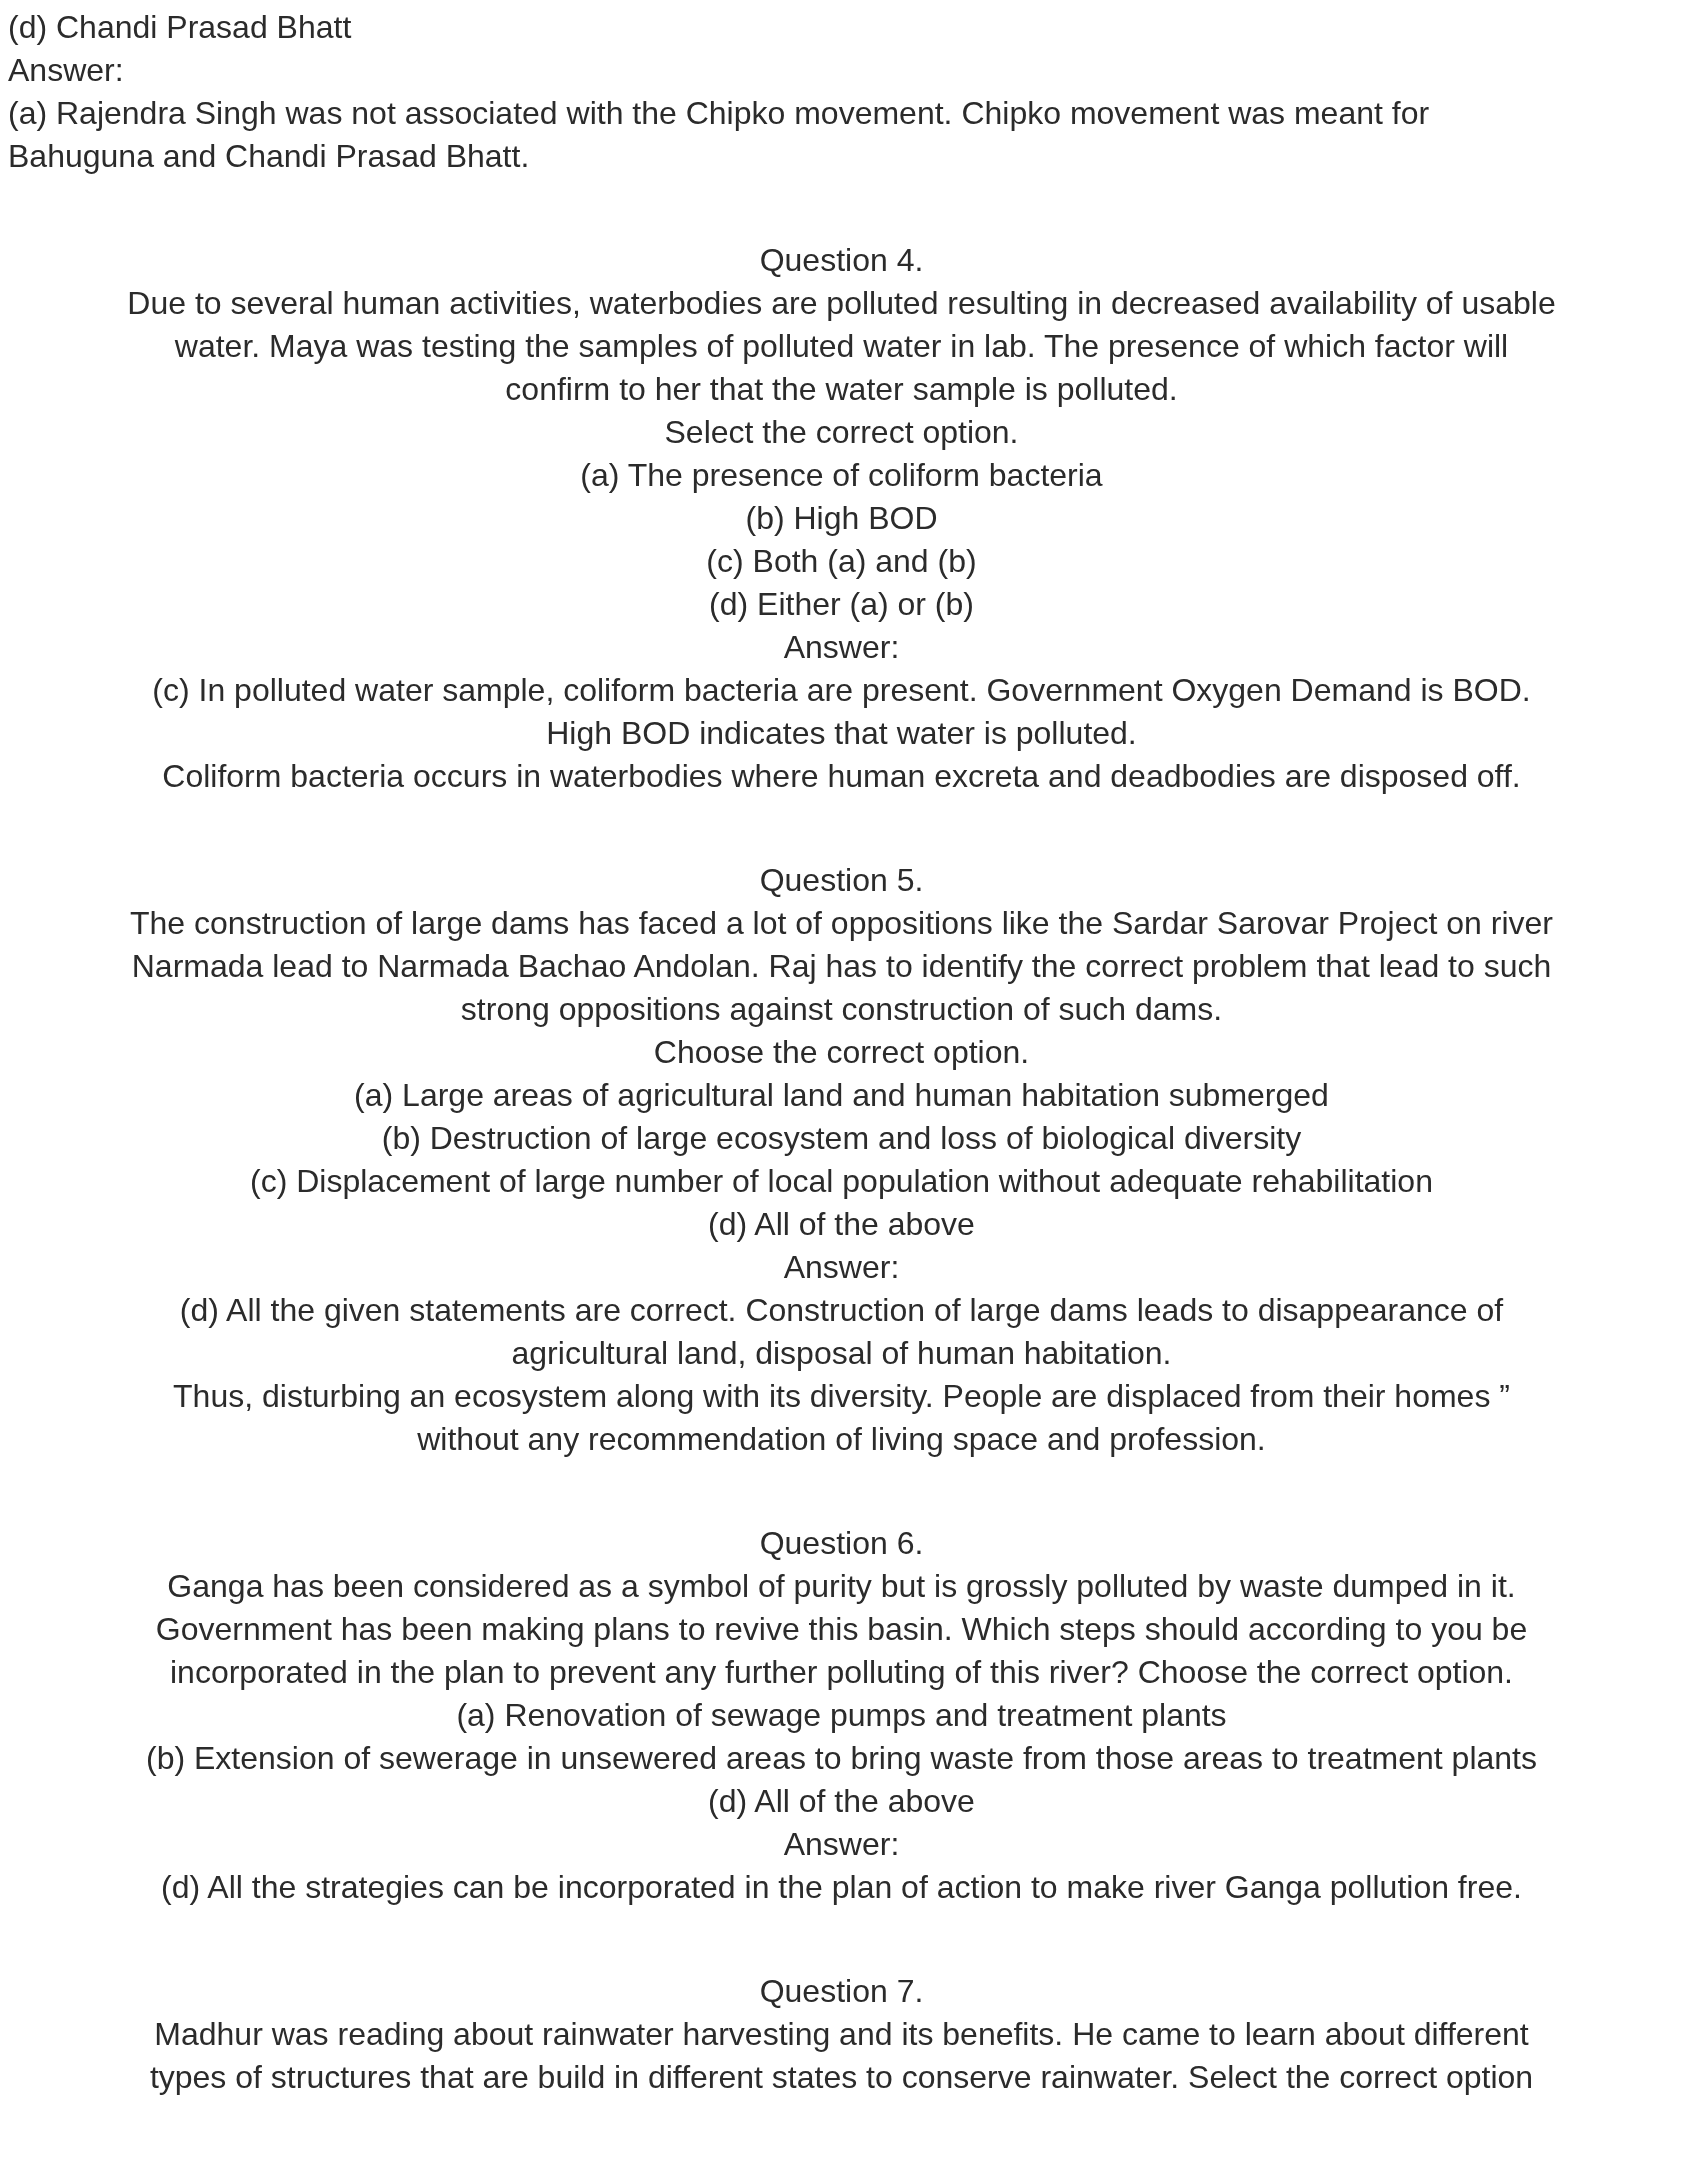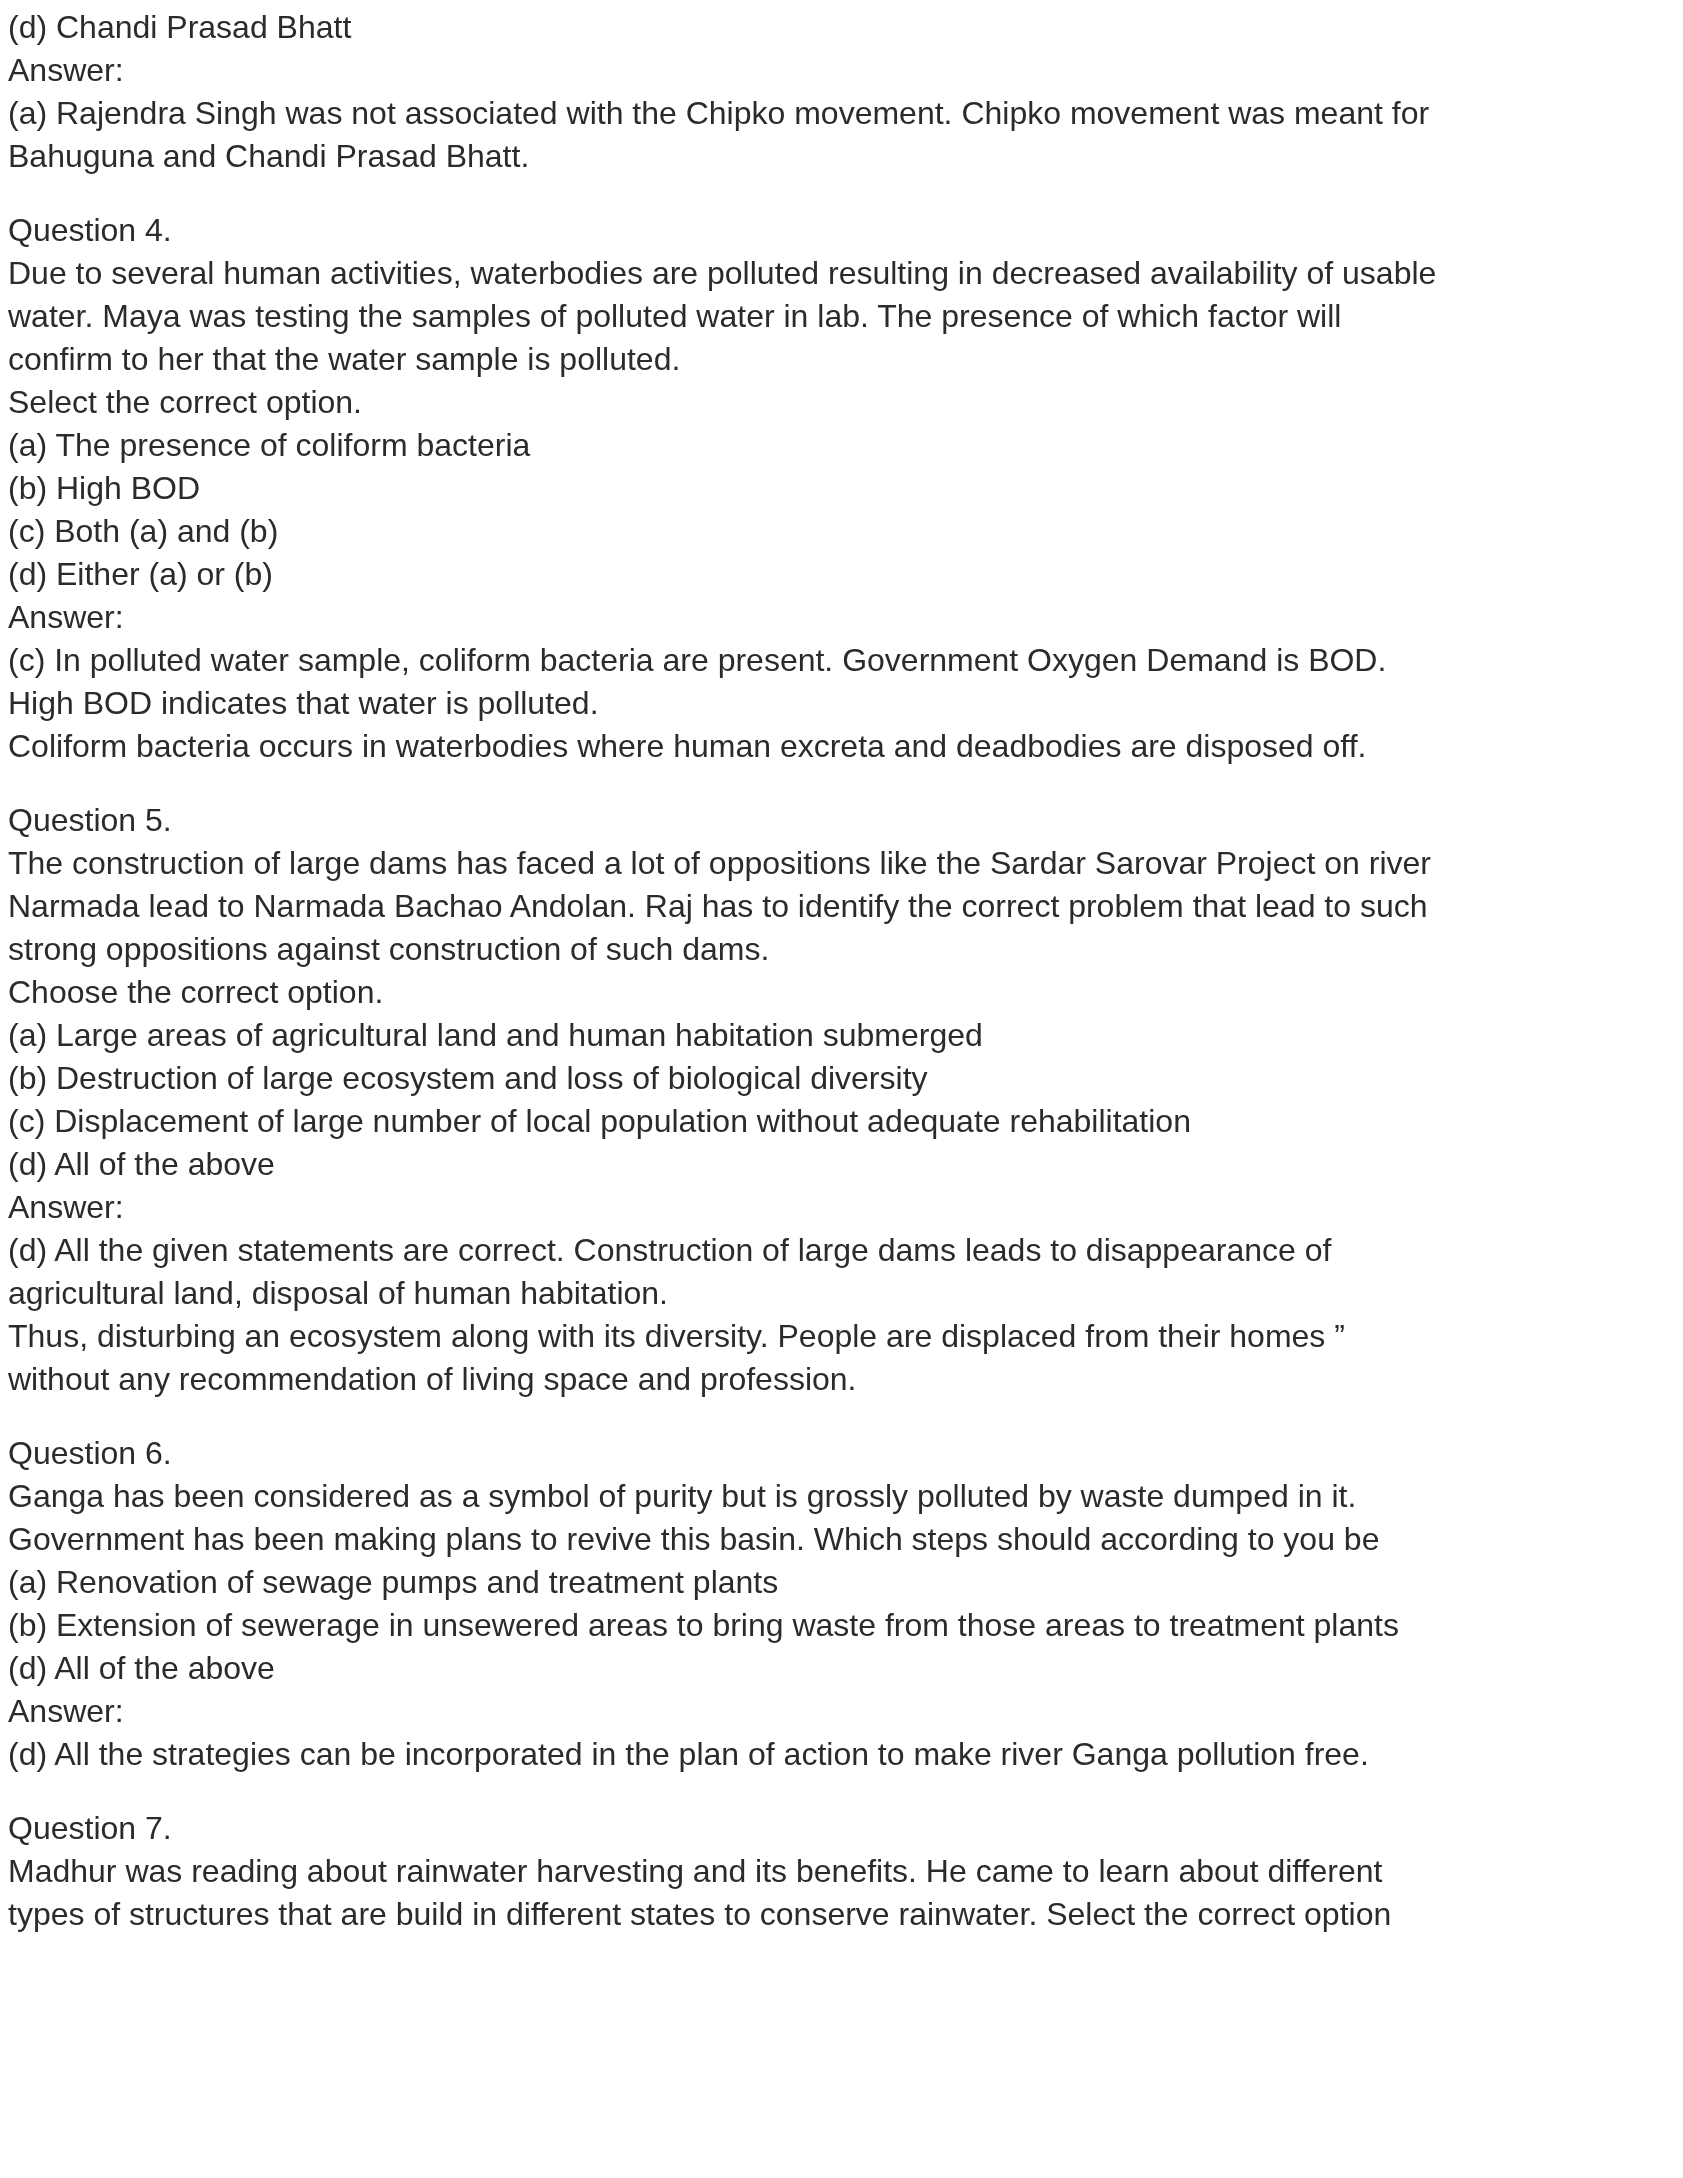--- a/index.html
+++ b/index.html
@@ -17,21 +17,22 @@
     box-sizing: border-box;
     width: 1683px;
     height: 2178px;
     padding: 6px 8px 8px 8px;
     background: #ffffff;
   }
   .doc-block {
     margin: 0;
   }
   .doc-block + .doc-block {
-    margin-top: 31px;
+    margin-top: 61px;
+    text-align: center;
   }
   .doc-line {
     font-size: 32px;
     line-height: 43px;
     color: #2b2b2b;
     white-space: nowrap;
     letter-spacing: 0px;
   }
 </style>
 </head>
@@ -73,20 +74,21 @@
         <div class="doc-line">Answer:</div>
         <div class="doc-line">(d) All the given statements are correct. Construction of large dams leads to disappearance of</div>
         <div class="doc-line">agricultural land, disposal of human habitation.</div>
         <div class="doc-line">Thus, disturbing an ecosystem along with its diversity. People are displaced from their homes ”</div>
         <div class="doc-line">without any recommendation of living space and profession.</div>
       </div>
       <div class="doc-block">
         <div class="doc-line">Question 6.</div>
         <div class="doc-line">Ganga has been considered as a symbol of purity but is grossly polluted by waste dumped in it.</div>
         <div class="doc-line">Government has been making plans to revive this basin. Which steps should according to you be</div>
+        <div class="doc-line">incorporated in the plan to prevent any further polluting of this river? Choose the correct option.</div>
         <div class="doc-line">(a) Renovation of sewage pumps and treatment plants</div>
         <div class="doc-line">(b) Extension of sewerage in unsewered areas to bring waste from those areas to treatment plants</div>
         <div class="doc-line">(d) All of the above</div>
         <div class="doc-line">Answer:</div>
         <div class="doc-line">(d) All the strategies can be incorporated in the plan of action to make river Ganga pollution free.</div>
       </div>
       <div class="doc-block">
         <div class="doc-line">Question 7.</div>
         <div class="doc-line">Madhur was reading about rainwater harvesting and its benefits. He came to learn about different</div>
         <div class="doc-line">types of structures that are build in different states to conserve rainwater. Select the correct option</div>

